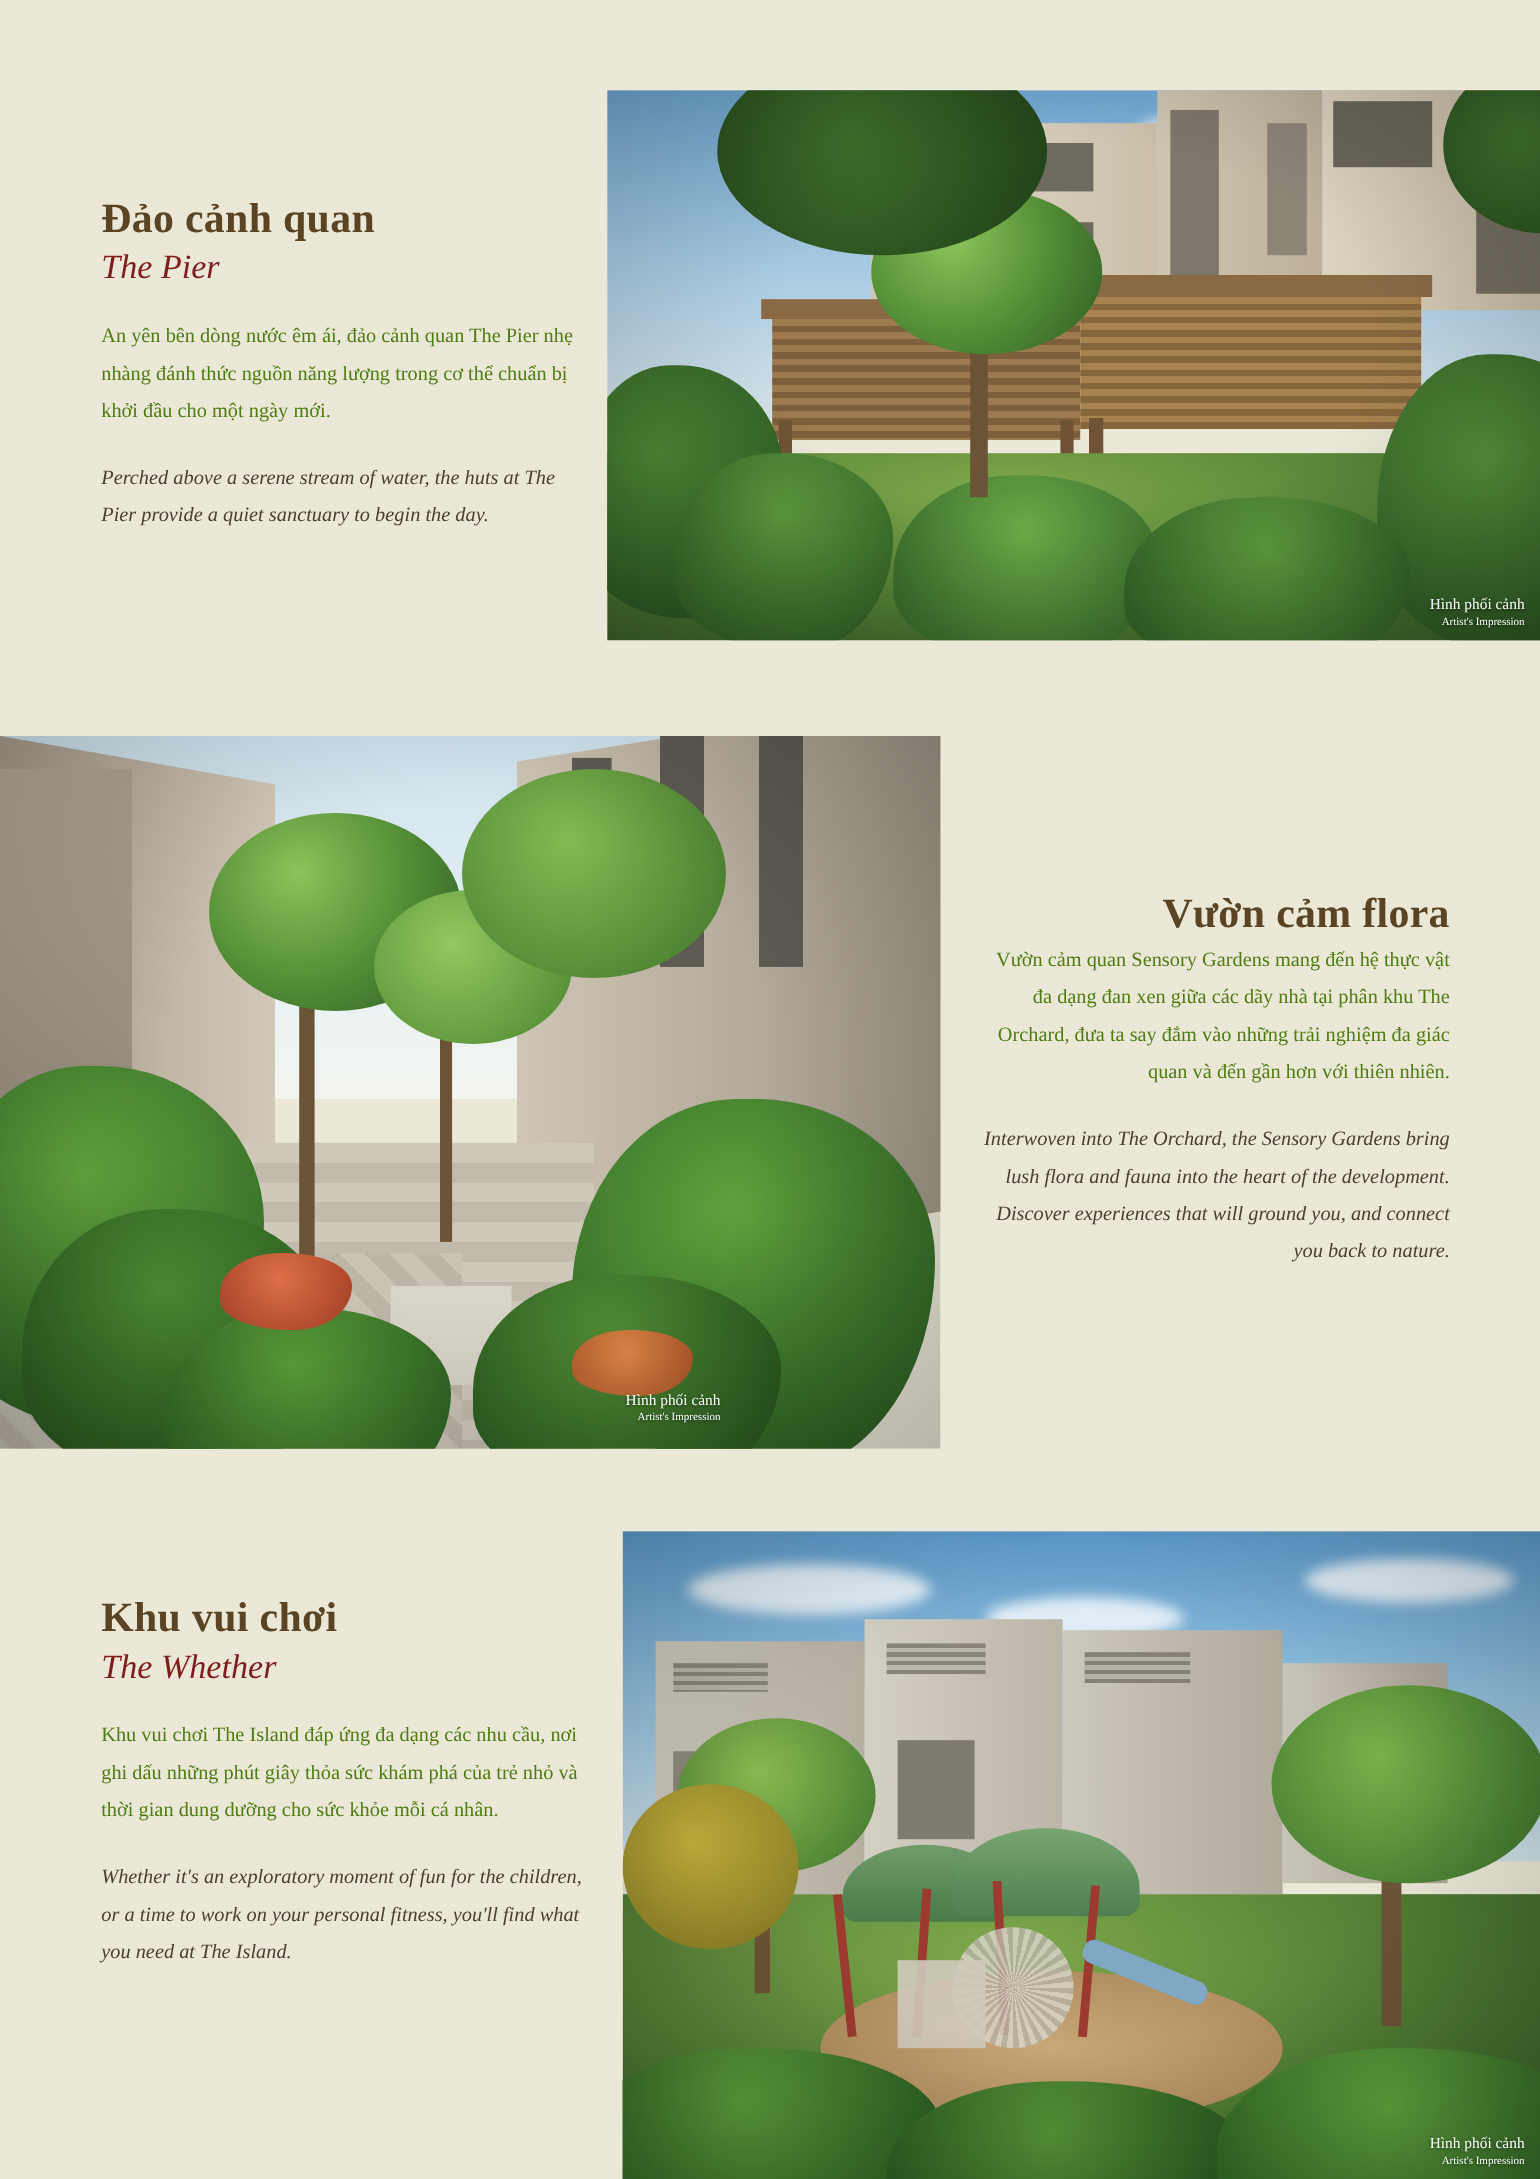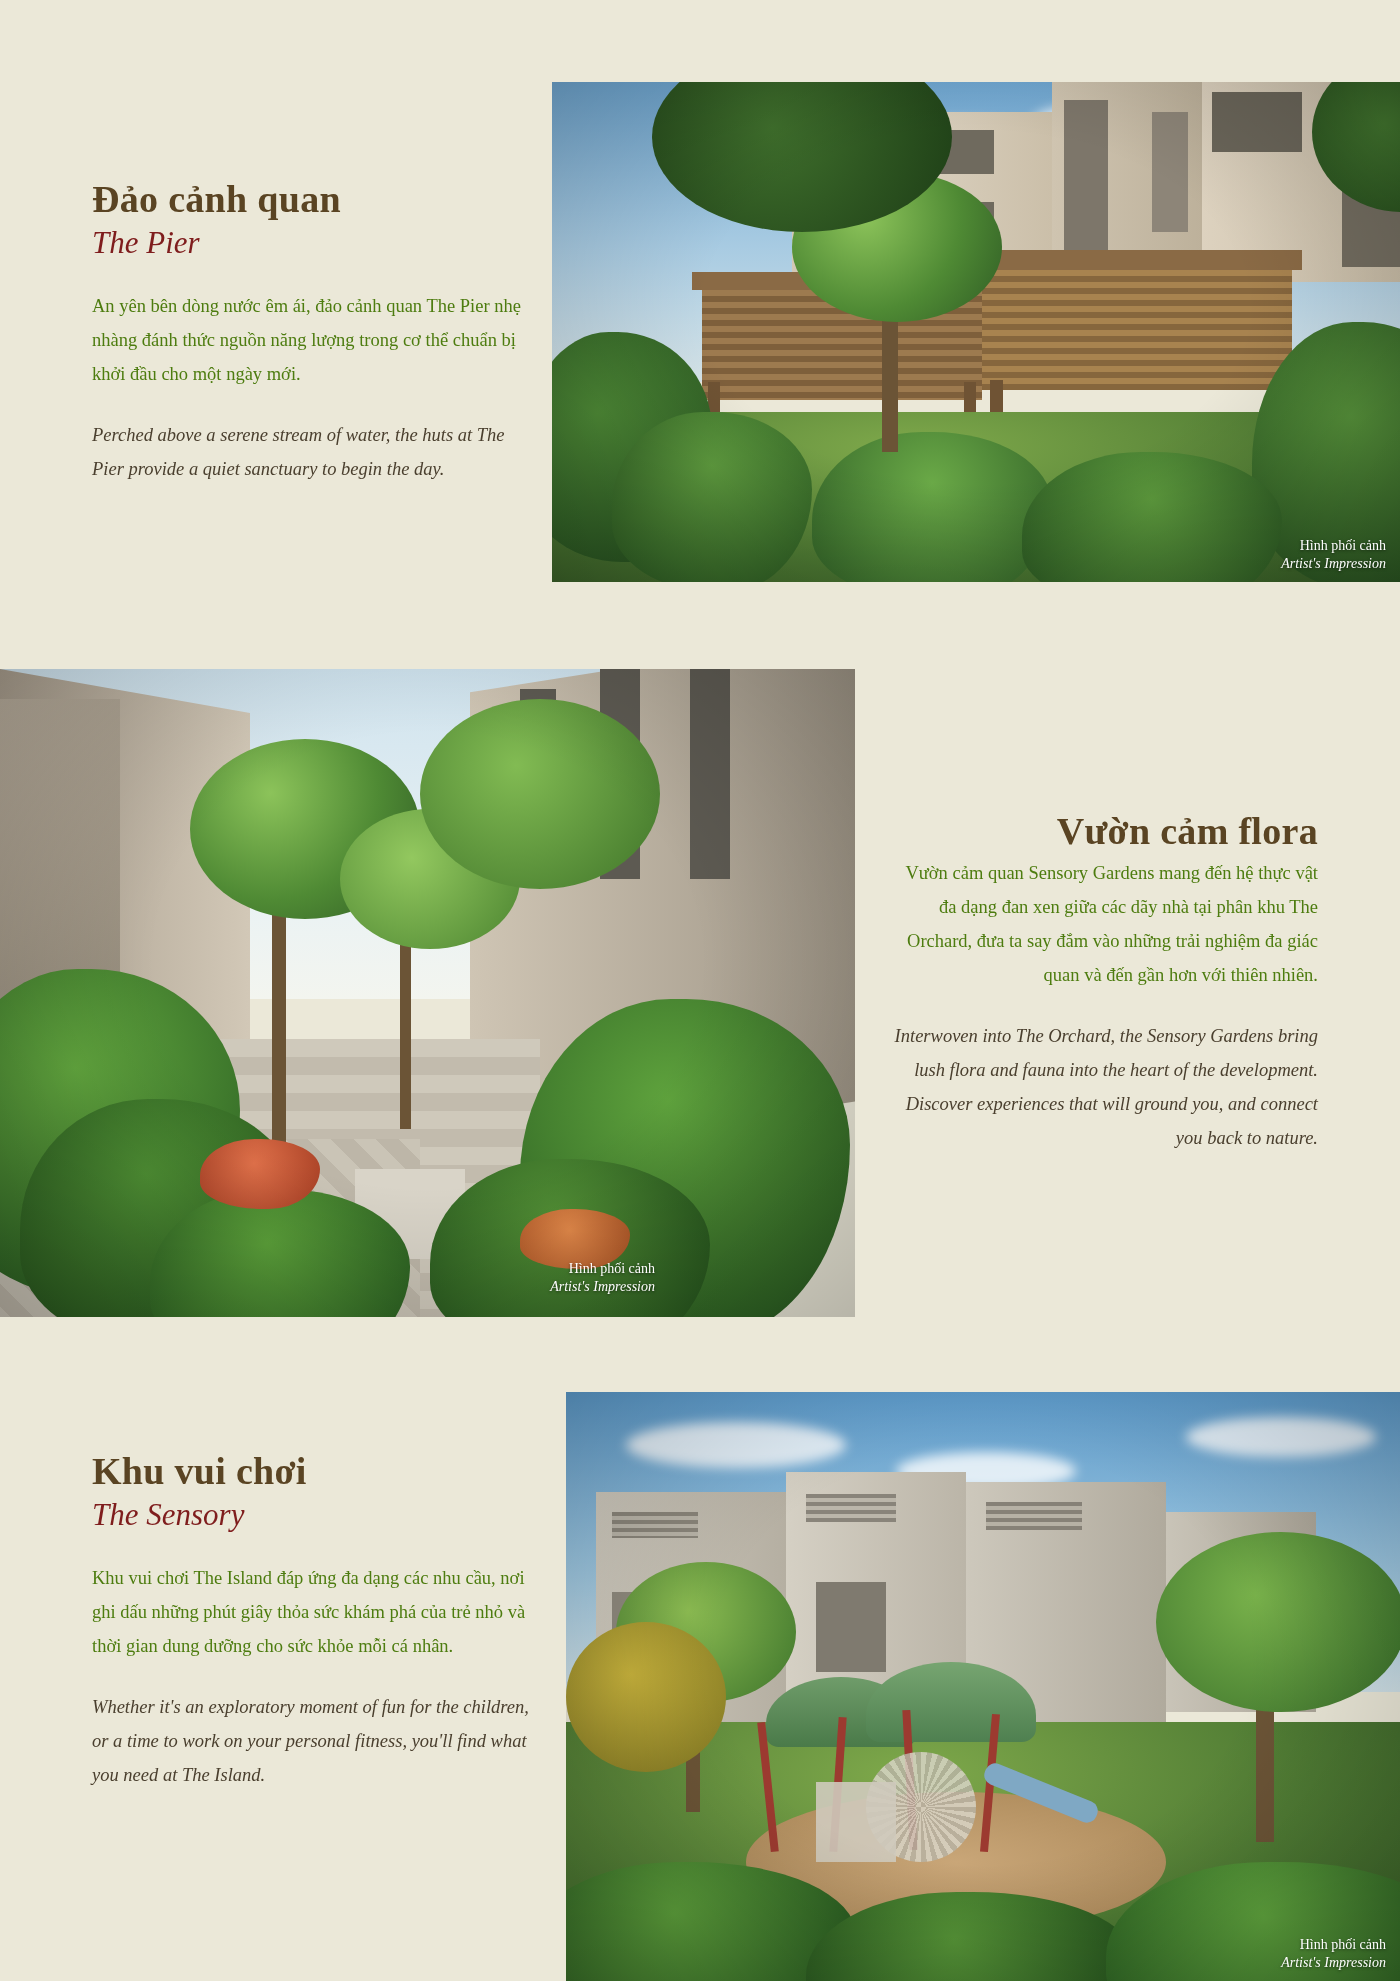--- a/index.html
+++ b/index.html
@@ -132,21 +132,21 @@
     right: 14px;
     bottom: 10px;
     text-align: right;
     color: #ffffff;
     text-shadow: 0 1px 3px rgba(0,0,0,0.55);
     font-family: "Liberation Serif", serif;
     line-height: 1.25;
     z-index: 6;
   }
   .credit .c1 { font-size: 14px; display:block; }
-  .credit .c2 { font-size: 14px; font-style: italic; display:block; }
+  .credit .c2 { font-size: 10px; display:block; }
 
   
   .art { position:absolute; inset:0; overflow:hidden; }
   .sky {
     position:absolute; left:0; right:0; top:0;
     background: linear-gradient(to bottom, #6fa6d0 0%, #a8cbe2 55%, #d6e4e8 100%);
   }
   .cloud {
     position:absolute;
     background: rgba(255,255,255,0.78);
@@ -287,21 +287,21 @@
       <h1 class="title-vi">Vườn cảm flora</h1>
       <p class="body-vi">Vườn cảm quan Sensory Gardens mang đến hệ thực vật đa dạng đan xen giữa các dãy nhà tại phân khu The Orchard, đưa ta say đắm vào những trải nghiệm đa giác quan và đến gần hơn với thiên nhiên.</p>
       <p class="body-en">Interwoven into The Orchard, the Sensory Gardens bring lush flora and fauna into the heart of the development. Discover experiences that will ground you, and connect you back to nature.</p>
     </div>
   </div>
 
   <div class="section3">
 
     <div class="s3-text">
       <h1 class="title-vi">Khu vui chơi</h1>
-      <h2 class="title-en">The Sensory</h2>
+      <h2 class="title-en">The Whether</h2>
       <p class="body-vi">Khu vui chơi The Island đáp ứng đa dạng các nhu cầu, nơi ghi dấu những phút giây thỏa sức khám phá của trẻ nhỏ và thời gian dung dưỡng cho sức khỏe mỗi cá nhân.</p>
       <p class="body-en">Whether it's an exploratory moment of fun for the children, or a time to work on your personal fitness, you'll find what you need at The Island.</p>
     </div>
 
     <div class="s3-image">
       <div class="art">
 
         <div class="sky" style="height:300px; background:linear-gradient(to bottom,#5d9bcb 0%,#9cc5de 60%,#cfe0e6 100%);"></div>
         <div class="cloud" style="left:60px; top:30px; width:220px; height:46px;"></div>
         <div class="cloud" style="left:330px; top:60px; width:180px; height:38px;"></div>

